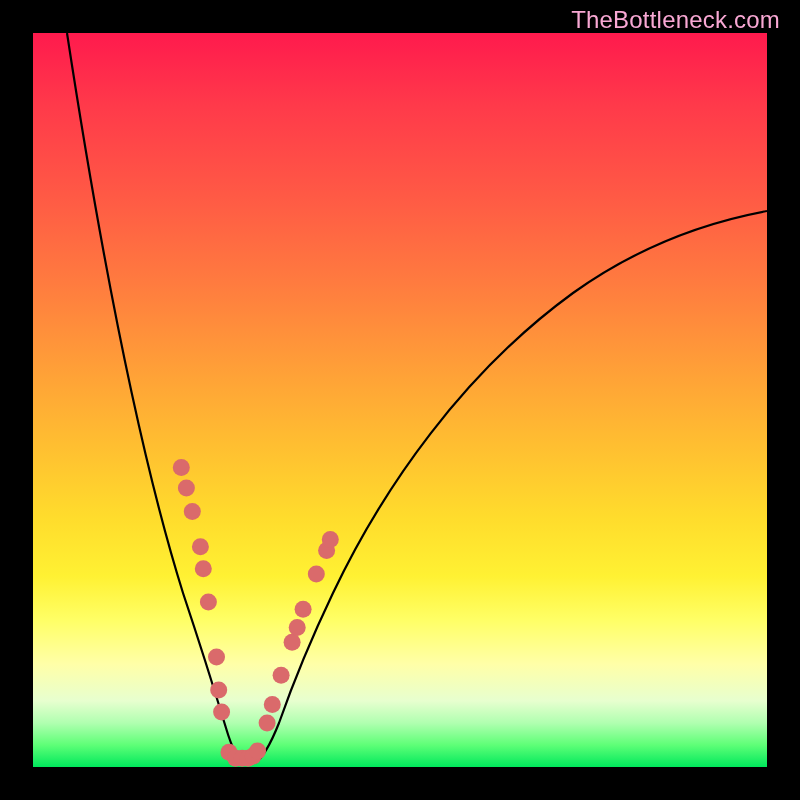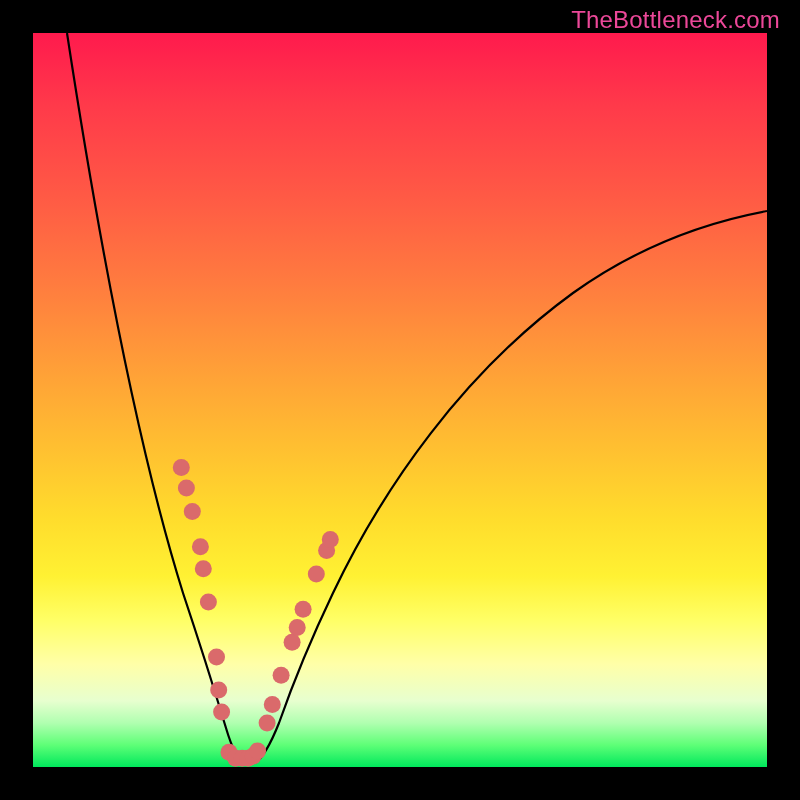--- a/index.html
+++ b/index.html
@@ -32,21 +32,21 @@
       #e7ffcf 91%,
       #b0ffb0 94%,
       #5eff77 97%,
       #00e85c 100%
     );
   }
   .watermark {
     position: absolute;
     top: 6px;
     right: 20px;
-    color: #ec4899;
+    color: #f9a8d4;
     font-size: 24px;
     font-weight: 400;
     letter-spacing: 0.2px;
     user-select: none;
   }
   svg.curve {
     position: absolute;
     left: 0;
     top: 0;
     width: 734px;

